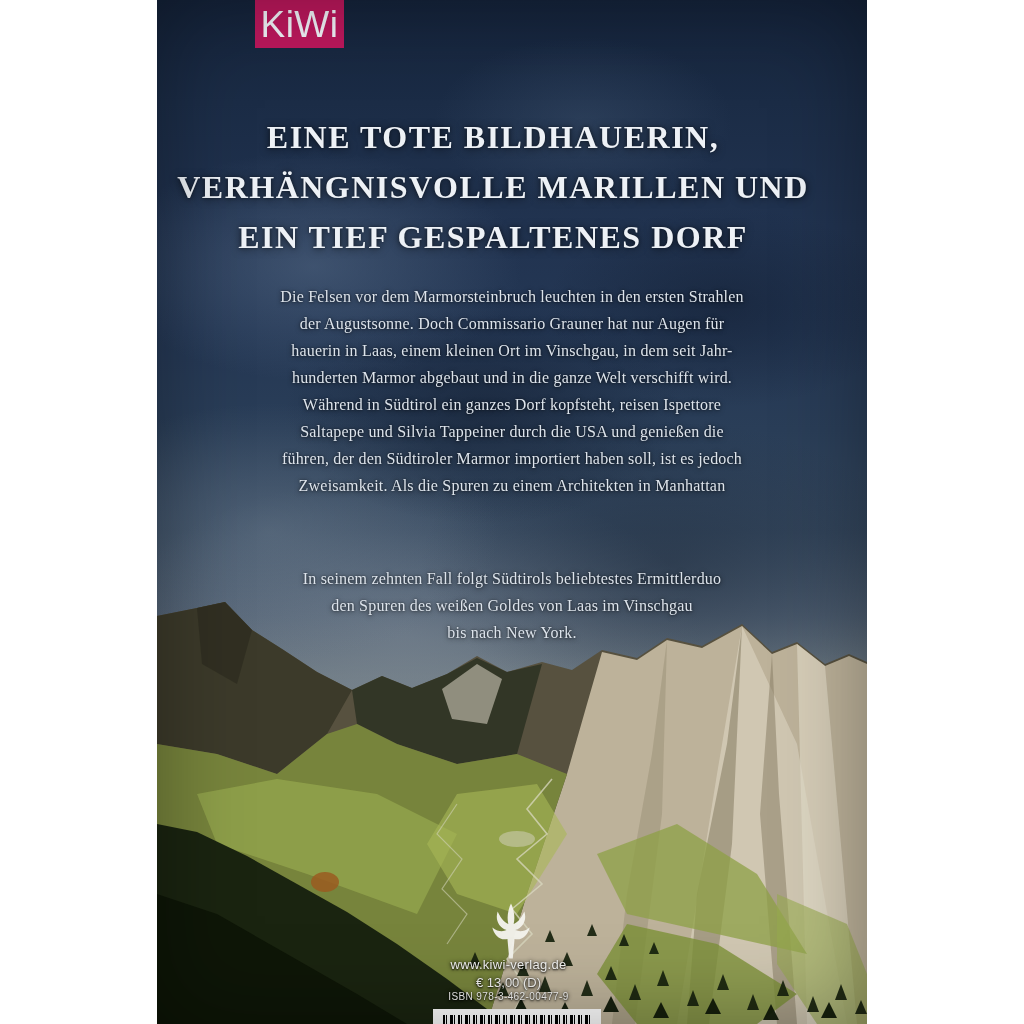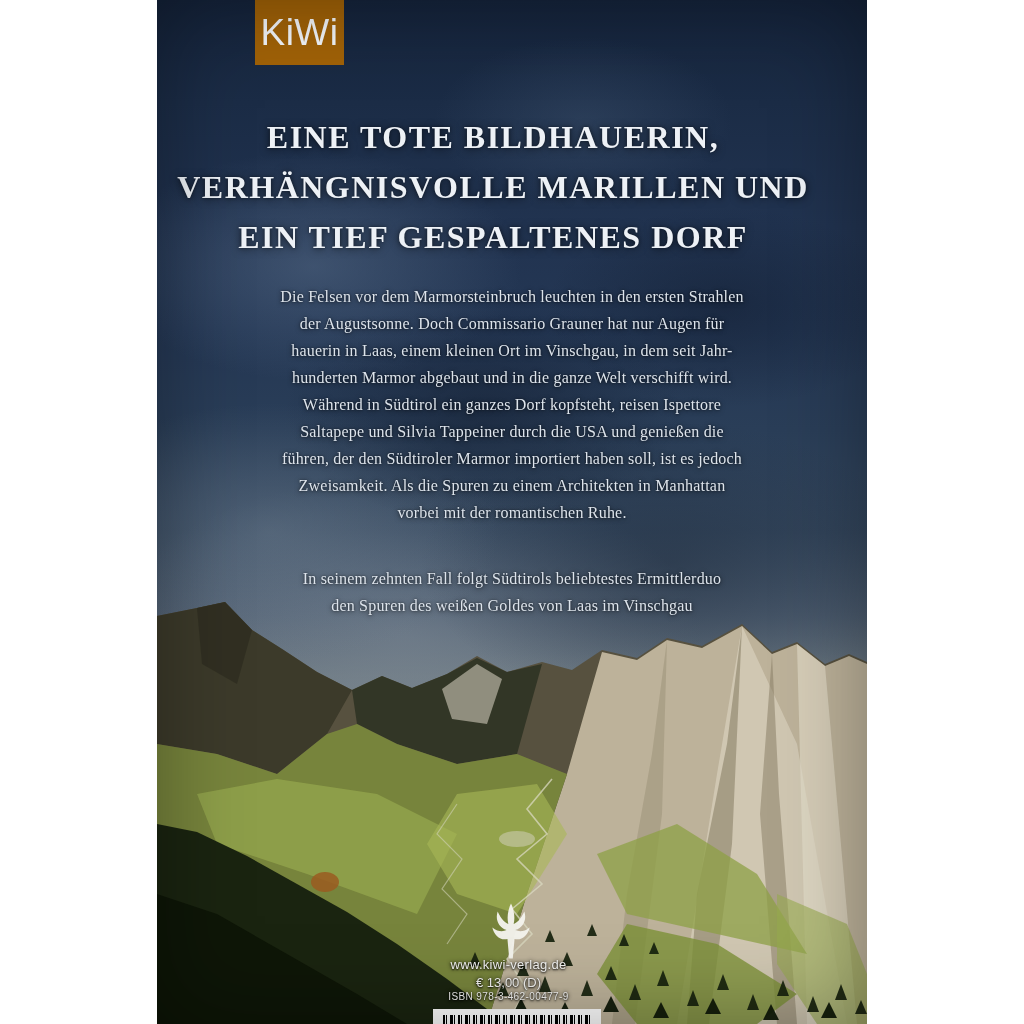--- a/index.html
+++ b/index.html
@@ -20,22 +20,22 @@
       radial-gradient(40% 16% at 46% 40%, rgba(16,26,44,0.50), transparent 70%),
       radial-gradient(46% 18% at 16% 52%, rgba(120,136,152,0.40), transparent 70%),
       radial-gradient(50% 20% at 72% 55%, rgba(28,40,56,0.45), transparent 70%),
       radial-gradient(60% 22% at 35% 62%, rgba(150,160,170,0.35), transparent 70%),
       linear-gradient(180deg,#15243c 0%,#1b2c46 10%,#213350 22%,#243754 32%,
         #2a3e58 42%,#35485f 52%,#4d5d70 60%,#68757f 66%,#77828a 72%,
         #6b7780 80%,#5e6b75 100%);
   }
   .vignette{position:absolute;inset:0;box-shadow:inset 0 0 90px rgba(0,0,0,.35);pointer-events:none;}
   .kiwi-box{
-    position:absolute;left:98px;top:0;width:89px;height:65px;
-    background:#a16207;display:flex;align-items:center;justify-content:center;
+    position:absolute;left:98px;top:0;width:89px;height:48px;
+    background:#be185d;display:flex;align-items:center;justify-content:center;
   }
   .kiwi-box span{
     color:#f4f7fb;font-family:"Liberation Sans",sans-serif;
     font-size:37px;font-weight:500;letter-spacing:0.5px;line-height:1;
   }
   .title{
     position:absolute;left:0;top:112px;width:672px;text-align:center;
     color:#edf1f6;font-weight:bold;font-size:32px;letter-spacing:1.5px;
     line-height:50px;text-shadow:0 1px 8px rgba(0,0,0,.6),0 0 3px rgba(0,0,0,.4);
   }
@@ -154,25 +154,25 @@
 
   <div class="blurb">
       <div>Die Felsen vor dem Marmorsteinbruch leuchten in den ersten Strahlen</div>
       <div>der Augustsonne. Doch Commissario Grauner hat nur Augen für</div>
       <div>hauerin in Laas, einem kleinen Ort im Vinschgau, in dem seit Jahr-</div>
       <div>hunderten Marmor abgebaut und in die ganze Welt verschifft wird.</div>
       <div>Während in Südtirol ein ganzes Dorf kopfsteht, reisen Ispettore</div>
       <div>Saltapepe und Silvia Tappeiner durch die USA und genießen die</div>
       <div>führen, der den Südtiroler Marmor importiert haben soll, ist es jedoch</div>
       <div>Zweisamkeit. Als die Spuren zu einem Architekten in Manhattan</div>
-      <div>vorbei mit der romantischen Ruhe.</div>
     </div>
   <div class="blurb blurb2">
       <div>In seinem zehnten Fall folgt Südtirols beliebtestes Ermittlerduo</div>
       <div>den Spuren des weißen Goldes von Laas im Vinschgau</div>
+      <div>bis nach New York.</div>
     </div>
 
   <svg class="tree-logo" viewBox="0 0 54 62">
     <path fill="#f5f4ee" d="M25,62 L23,40 C15,42 8,36 6,27 C12,32 18,32 22,30 C13,27 9,18 12,9 C16,18 21,22 24,23 C22,15 24,6 27,0 C30,6 32,15 30,23 C33,22 38,18 42,9 C45,18 41,27 32,30 C36,32 42,32 48,27 C46,36 39,42 31,40 L29,62 Z"></path>
   </svg>
 
   <div class="imprint site">www.kiwi-verlag.de</div>
   <div class="imprint price">€ 13,00 (D)</div>
   <div class="imprint isbn">ISBN 978-3-462-00477-9</div>
 

